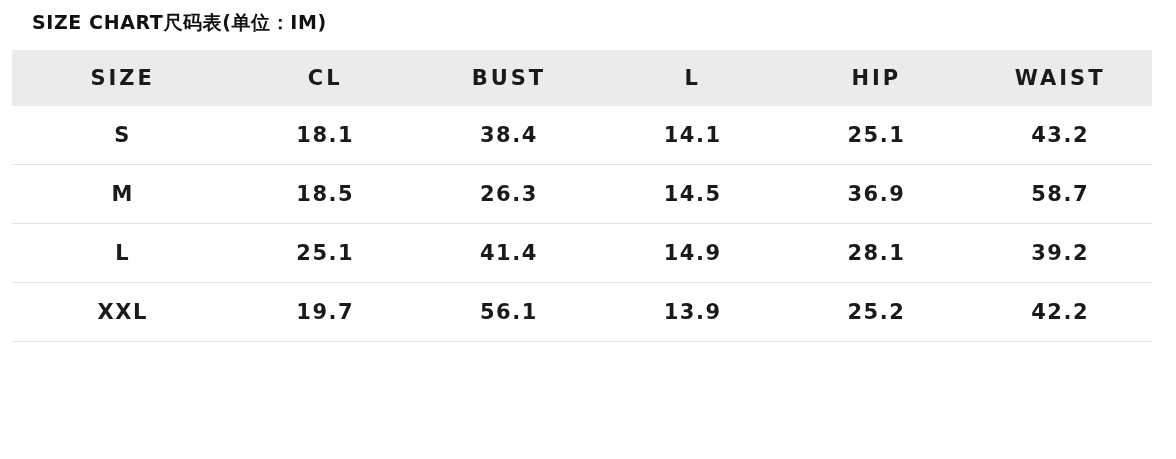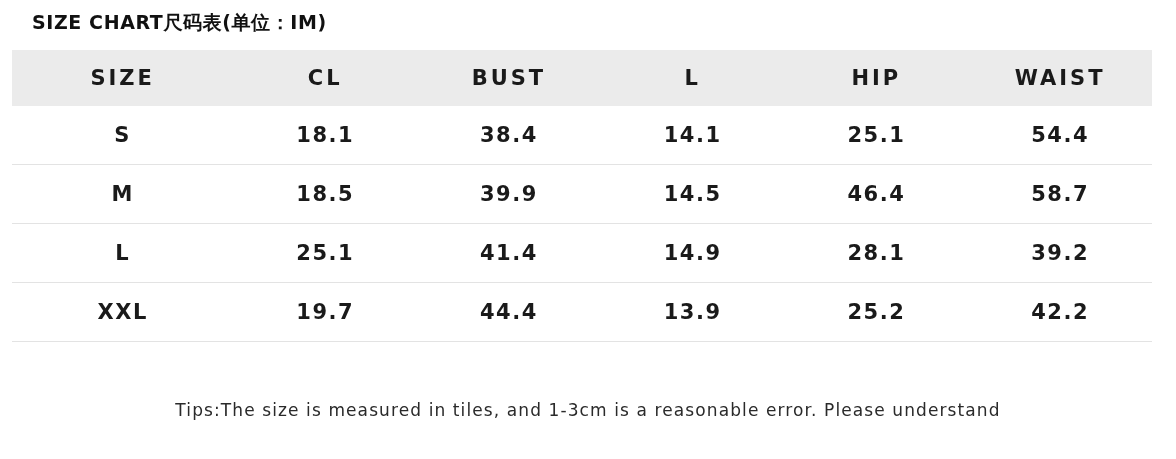--- a/index.html
+++ b/index.html
@@ -107,45 +107,44 @@
           <th>WAIST</th>
         </tr>
       </thead>
       <tbody>
         <tr>
           <td>S</td>
           <td>18.1</td>
           <td>38.4</td>
           <td>14.1</td>
           <td>25.1</td>
-          <td>54.4</td>
+          <td>43.2</td>
         </tr>
         <tr>
           <td>M</td>
           <td>18.5</td>
-          <td>39.9</td>
+          <td>26.3</td>
           <td>14.5</td>
-          <td>46.4</td>
+          <td>36.9</td>
           <td>58.7</td>
         </tr>
         <tr>
           <td>L</td>
           <td>25.1</td>
           <td>41.4</td>
           <td>14.9</td>
           <td>28.1</td>
           <td>39.2</td>
         </tr>
         <tr>
           <td>XXL</td>
           <td>19.7</td>
-          <td>44.4</td>
+          <td>56.1</td>
           <td>13.9</td>
           <td>25.2</td>
           <td>42.2</td>
         </tr>
       </tbody>
     </table>
   </div>
 
-  <div class="tips">Tips:The size is measured in tiles, and 1-3cm is a reasonable error. Please understand</div>
 
 </div>
 
 </body></html>

